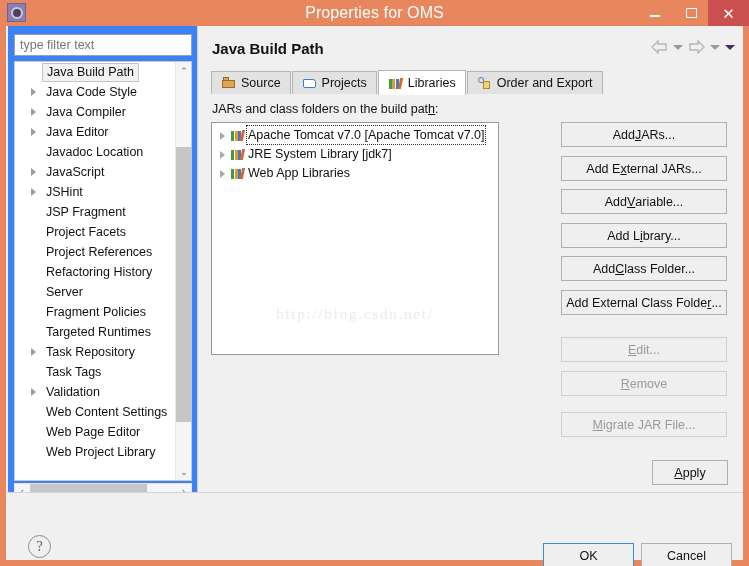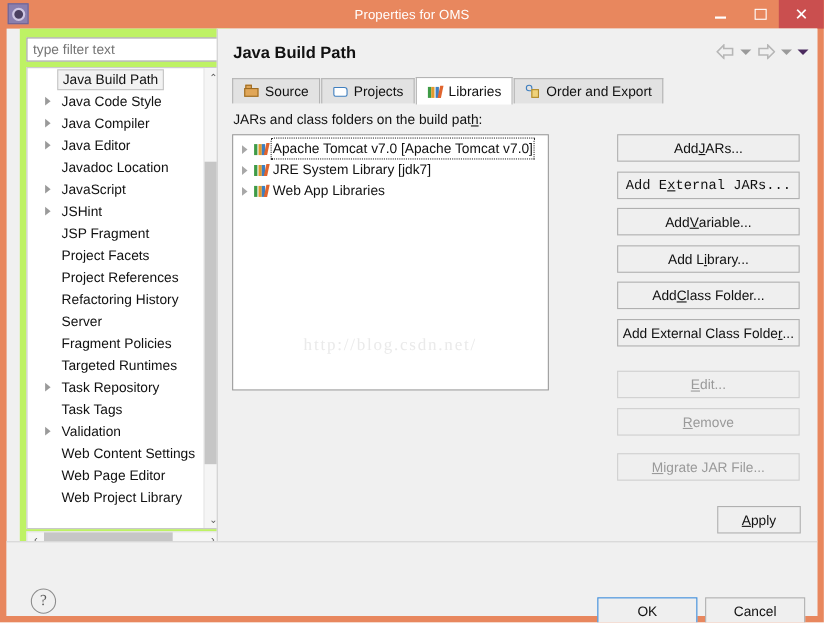--- a/index.html
+++ b/index.html
@@ -44,21 +44,21 @@
     border: 2px solid #cfc6e2;
     box-sizing: border-box;
   }
   #title-text {
     position: absolute;
     left: 0; top: 0;
     width: 749px; height: 26px;
     line-height: 26px;
     text-align: center;
     color: #ffffff;
-    font-size: 12px;
+    font-size: 16px;
     font-family: "Liberation Sans", sans-serif;
     letter-spacing: 0.1px;
   }
   .winbtn {
     position: absolute;
     top: 0; height: 26px;
     display: flex; align-items: center; justify-content: center;
     color: #ffffff;
     font-size: 13px;
     cursor: default;
@@ -75,23 +75,23 @@
     position: absolute;
     left: 6px; top: 26px;
     width: 737px; height: 534px;
     background: #f0f0f0;
     box-sizing: border-box;
   }
 
   
   #left-pane {
     position: absolute;
-    left: 12px; top: 0;
+    left: 2px; top: 0;
     width: 191px; height: 466px;
-    background: #bef264;
+    background: #3b82f6;
   }
   #filter-input {
     position: absolute;
     left: 6px; top: 8px;
     width: 178px; height: 22px;
     background: #ffffff;
     border: 1px solid #a0a0a0;
     box-sizing: border-box;
     font-family: "Liberation Sans", sans-serif;
     font-size: 12.5px;
@@ -556,21 +556,21 @@
           </div>
         <div id="watermark">http://blog.csdn.net/</div>
       </div>
 
       <div id="side-buttons">
           <div class="sbtn" style="top: 96px;">
             <span>Add </span>
             <u>J</u>
             <span>ARs...</span>
           </div>
-          <div class="sbtn" style="top: 130px; font-family: Liberation Mono, monospace;">
+          <div class="sbtn" style="top: 130px;">
             <span>Add E</span>
             <u>x</u>
             <span>ternal JARs...</span>
           </div>
           <div class="sbtn" style="top: 163px;">
             <span>Add </span>
             <u>V</u>
             <span>ariable...</span>
           </div>
           <div class="sbtn" style="top: 197px;">

